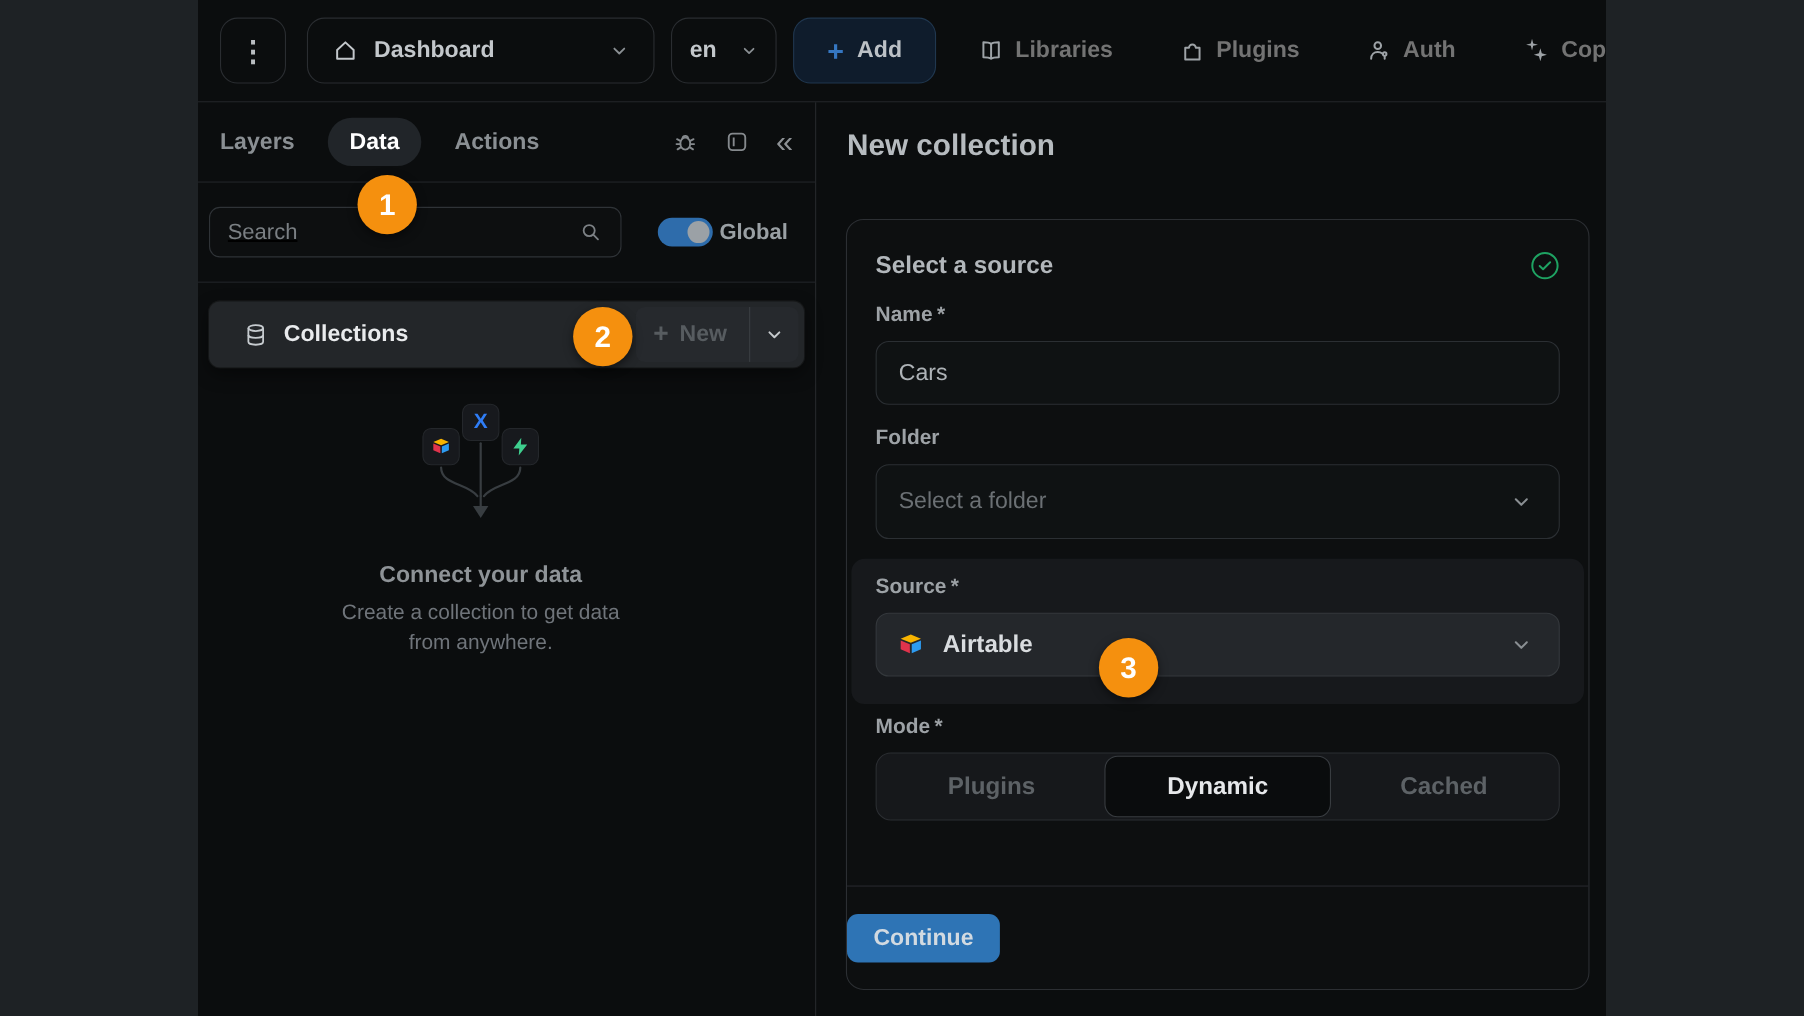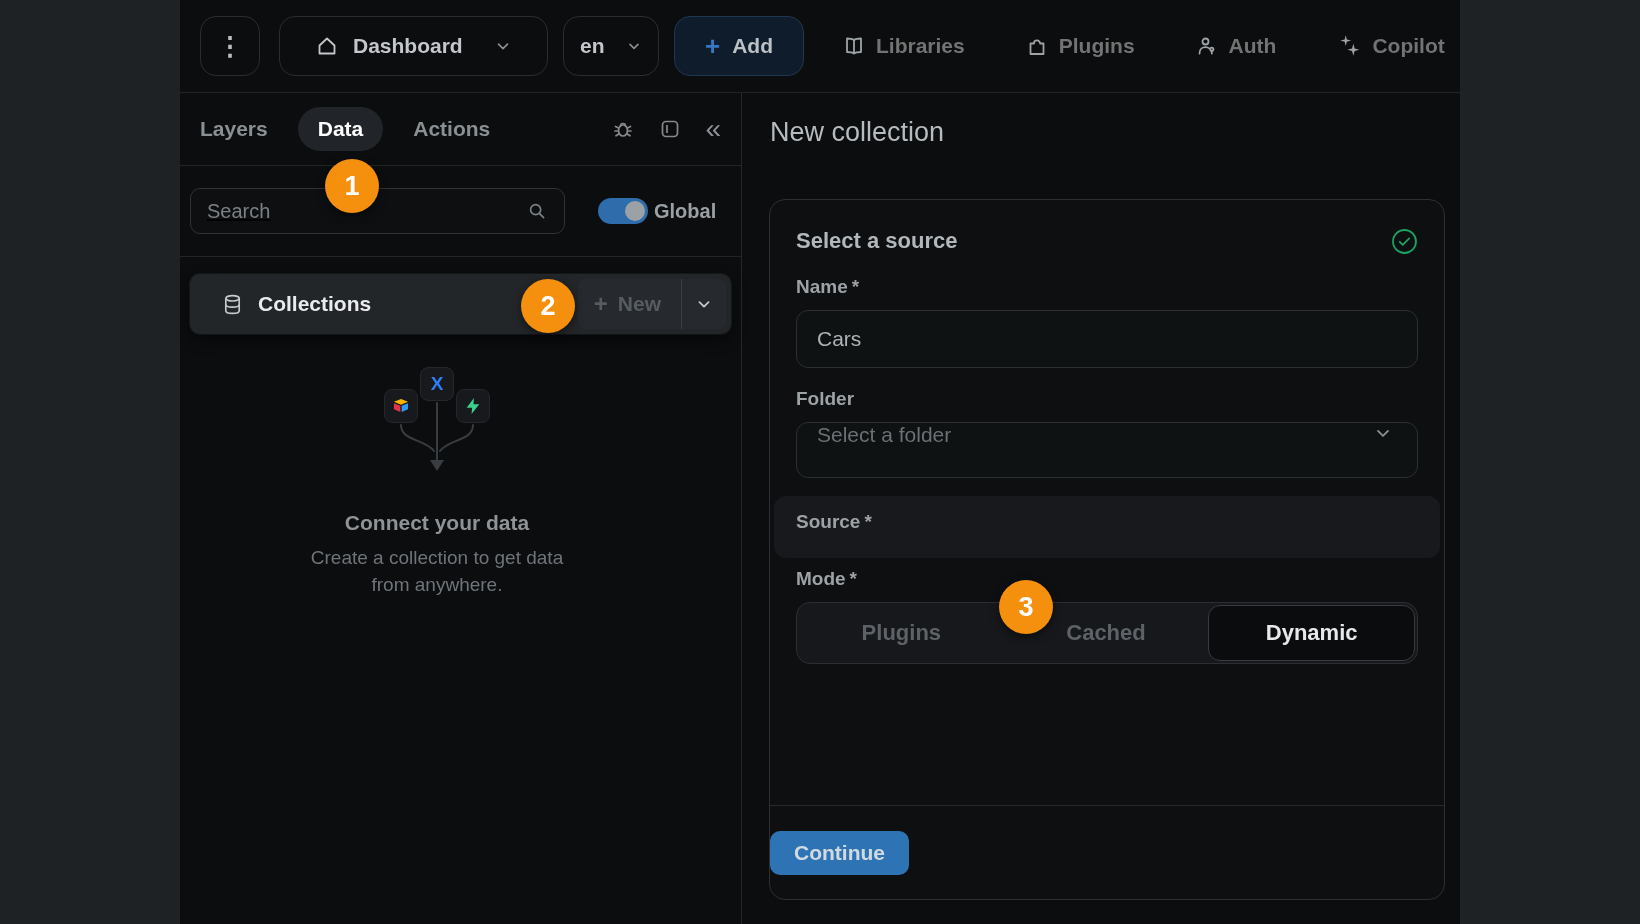--- a/index.html
+++ b/index.html
@@ -6,21 +6,21 @@
   html,body { width:1640px; height:924px; background:#1e2225; font-family:"Liberation Sans", sans-serif; overflow:hidden; }
   .stage { position:relative; width:1640px; height:924px; background:#1e2225; }
   .app { position:absolute; left:180px; top:0; width:1280px; height:924px; background:#0b0d0e; overflow:hidden; }
 
   
   .toolbar { position:absolute; left:0; top:0; width:100%; height:93px; border-bottom:1px solid #222528;
              display:flex; align-items:center; padding-left:20px; white-space:nowrap; overflow:hidden; }
   .tb-btn { height:60px; border:1px solid #2a2d31; border-radius:16px; display:flex; align-items:center;
             color:#c3c7cb; font-size:21px; font-weight:bold; background:transparent; flex:none; }
   .kebab { width:60px; justify-content:center; color:#b9bdc1; font-size:26px; }
-  .page-sel { width:269px; margin-left:19px; padding:0 35px; }
+  .page-sel { width:316px; margin-left:19px; padding:0 22px; }
   .page-sel .lbl { margin-left:14px; }
   .page-sel .chev { margin-left:auto; }
   .locale-sel { width:96px; margin-left:15px; padding:0 16px; justify-content:space-between; }
   .add-btn { width:130px; margin-left:15px; justify-content:center; gap:12px;
              background:#0f1c2c; border-color:#20374f; color:#bcc1c6; }
   .add-btn .plus { color:#3577c2; font-size:26px; font-weight:bold; }
   .tb-nav { display:flex; align-items:center; gap:60px; margin-left:38px; flex:none; }
   .nav-item { display:flex; align-items:center; gap:10px; color:#737373; font-size:21px; font-weight:bold; flex:none; }
   .icon { display:inline-flex; flex:none; }
   svg { display:block; }
@@ -76,32 +76,32 @@
   .tile-center { left:63px; top:0; }
   .tile-left { left:27px; top:22px; }
   .tile-right { left:99px; top:22px; }
   .xano-glyph { color:#2f7df6; font-size:19px; font-weight:bold; }
   .connector { position:absolute; left:0; top:0; }
   .empty-title { margin-top:26px; color:#8e9397; font-size:21px; font-weight:bold; }
   .empty-line { color:#6f747a; font-size:19px; line-height:27px; }
   .empty-line.first { margin-top:9px; }
 
   
-  .modal-title { margin:24px 0 0 27px; color:#b6bbbf; font-size:27px; font-weight:normal; }
+  .modal-title { margin:24px 0 0 27px; color:#b6bbbf; font-size:27px; font-weight:bold; }
   .card { position:absolute; left:26px; top:106px; width:676px; height:701px; background:#0d0f10;
           border:1px solid #2c2f33; border-radius:16px; }
   .card-body { padding:26px 26px 0 26px; position:relative; }
   .step-row { display:flex; align-items:center; justify-content:space-between; height:30px; }
   .step-title { color:#b2b7bb; font-size:22px; font-weight:bold; }
   .field-label { margin-top:20px; color:#9da2a6; font-size:19px; font-weight:bold; }
   .req { color:#9da2a6; margin-left:4px; font-weight:bold; }
   .text-input { margin-top:12px; height:58px; width:100%; border:1px solid #2b2f33; border-radius:12px;
                 background:#0f1213; color:#aeb3b7; font-size:21px; font-family:inherit; padding:0 20px; outline:none; }
-  .select { margin-top:12px; height:56px; border:1px solid #2b2f33; border-radius:12px; background:#0f1213;
-            display:flex; align-items:flex-start; padding:0 24px 0 20px; }
+  .select { margin-top:12px; height:68px; border:1px solid #2b2f33; border-radius:12px; background:#0f1213;
+            display:flex; align-items:center; padding:0 24px 0 20px; }
   .select .ph { color:#6b7074; font-size:21px; }
   .select .chev { margin-left:auto; color:#8a8f93; }
   .source-block { margin:18px -22px 0 -22px; padding:15px 22px 25px 22px; background:#17191c; border-radius:12px; }
   .source-block .field-label { margin-top:0; }
   .source-select { margin-top:12px; height:58px; background:#24272b; border:1px solid #34383c; border-radius:12px;
                    display:flex; align-items:center; padding:0 24px 0 18px; }
   .source-name { margin-left:16px; color:#d9dcdf; font-size:22px; font-weight:bold; }
   .mode-label { margin-top:10px; }
   .segmented { margin-top:12px; height:62px; background:#16181b; border:1px solid #2b2e32; border-radius:14px;
                display:flex; padding:2px; }
@@ -325,29 +325,44 @@
               <svg width="20" height="20" viewBox="0 0 24 24" fill="none" stroke="#8a8f93" stroke-width="2.2" stroke-linecap="round" stroke-linejoin="round">
                 <polyline points="6,9.5 12,15.5 18,9.5"></polyline>
               </svg>
             </span>
           </div>
 
           <div class="source-block">
             <div class="field-label">
               <span>Source</span><span class="req">*</span>
             </div>
+            <div class="source-select">
+              <span class="icon">
+                <svg width="26" height="26" viewBox="0 0 24 24">
+                  <polygon points="12,3.5 20.5,7 12,10.5 3.5,7" fill="#F8B400"></polygon>
+                  <polygon points="11.2,11.8 3.5,8.6 3.5,16 11.2,19.2" fill="#E0334C"></polygon>
+                  <polygon points="12.8,11.8 20.5,8.6 20.5,16 12.8,19.2" fill="#2D9BF0"></polygon>
+                </svg>
+              </span>
+              <span class="source-name">Airtable</span>
+              <span class="icon chev" style="margin-left:auto;">
+                <svg width="20" height="20" viewBox="0 0 24 24" fill="none" stroke="#8a8f93" stroke-width="2.2" stroke-linecap="round" stroke-linejoin="round">
+                  <polyline points="6,9.5 12,15.5 18,9.5"></polyline>
+                </svg>
+              </span>
+            </div>
           </div>
 
           <div class="field-label mode-label">
             <span>Mode</span><span class="req">*</span>
           </div>
           <div class="segmented">
             <div class="segment">Plugins</div>
+            <div class="segment selected">Dynamic</div>
             <div class="segment">Cached</div>
-            <div class="segment selected">Dynamic</div>
           </div>
         </div>
 
         <div class="card-footer">
           <button class="continue-btn">Continue</button>
         </div>
 
         <div class="num-badge badge-3">3</div>
       </div>
     </div>

